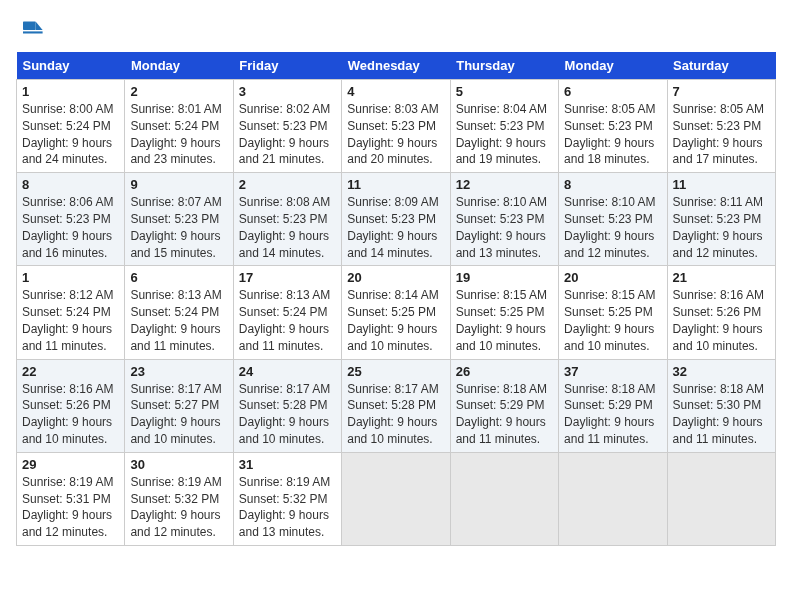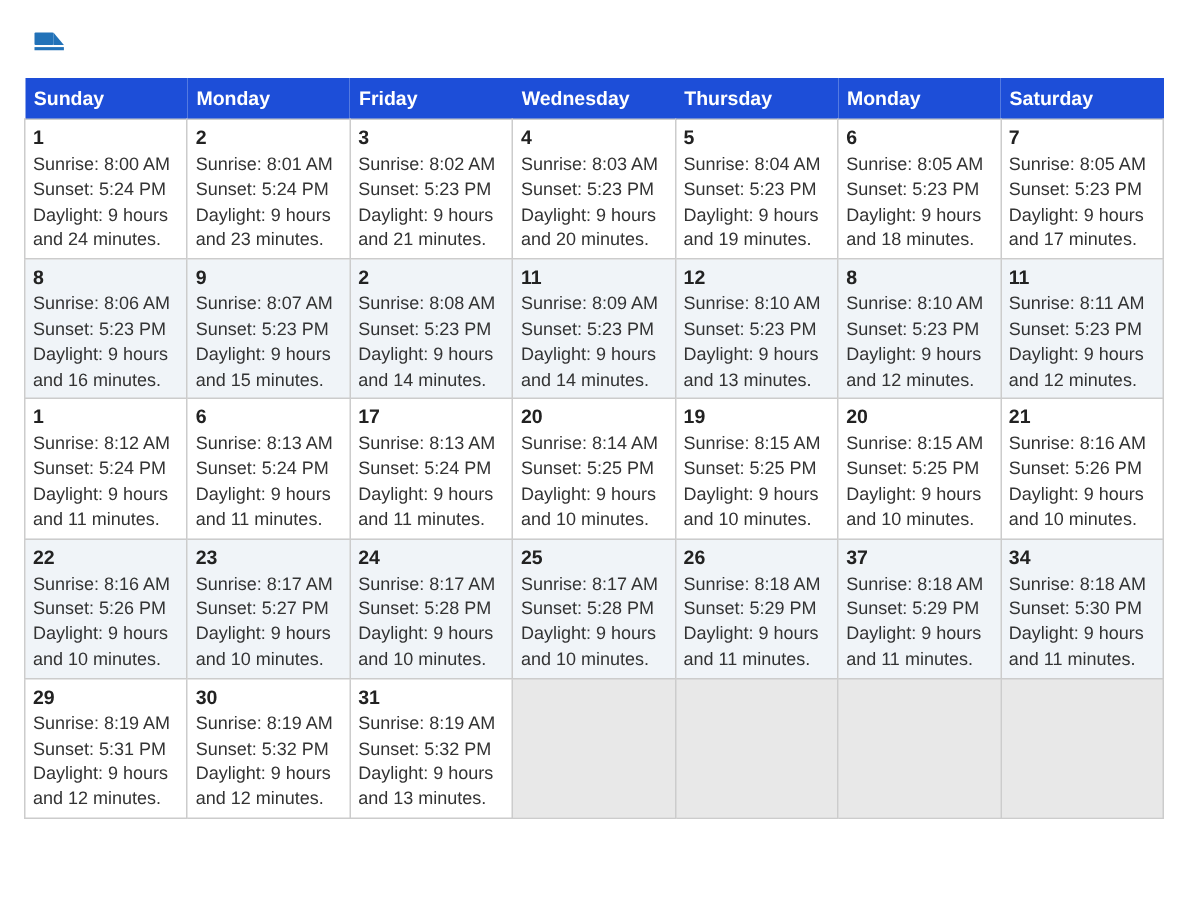--- a/index.html
+++ b/index.html
@@ -232,21 +232,21 @@
         </td>
         <td>
           <span class="day-number">26</span>
           <div class="day-info">Sunrise: 8:18 AM<br>Sunset: 5:29 PM<br>Daylight: 9 hours and 11 minutes.</div>
         </td>
         <td>
           <span class="day-number">37</span>
           <div class="day-info">Sunrise: 8:18 AM<br>Sunset: 5:29 PM<br>Daylight: 9 hours and 11 minutes.</div>
         </td>
         <td>
-          <span class="day-number">34</span>
+          <span class="day-number">32</span>
           <div class="day-info">Sunrise: 8:18 AM<br>Sunset: 5:30 PM<br>Daylight: 9 hours and 11 minutes.</div>
         </td>
       </tr>
       <tr>
         <td>
           <span class="day-number">29</span>
           <div class="day-info">Sunrise: 8:19 AM<br>Sunset: 5:31 PM<br>Daylight: 9 hours and 12 minutes.</div>
         </td>
         <td>
           <span class="day-number">30</span>

